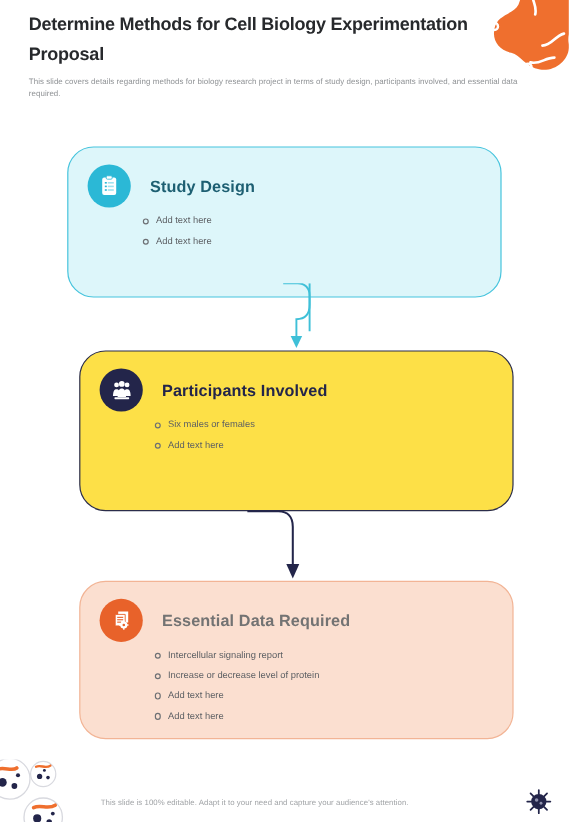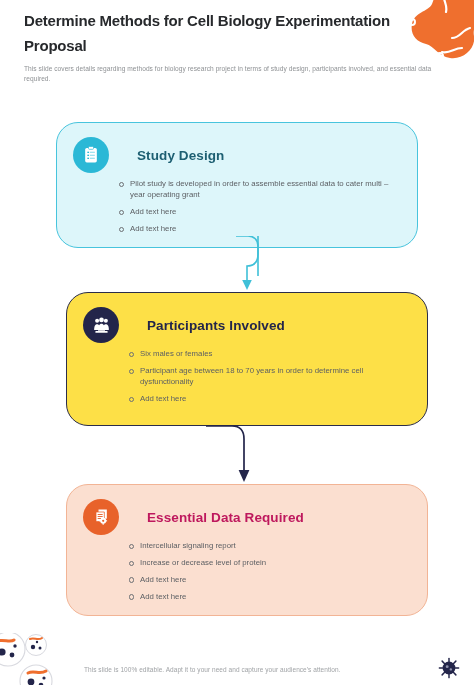--- a/index.html
+++ b/index.html
@@ -77,21 +77,21 @@
     top: 484px;
     width: 362px;
     height: 132px;
     background: #fbdfd0;
     border: 1.4px solid #f2b495;
   }
 
   .card-head {
     display: flex;
     align-items: center;
-    gap: 28px;
+    gap: 16px;
     padding: 14px 0 0 16px;
   }
   .icon-circle {
     width: 36px;
     height: 36px;
     border-radius: 50%;
     flex: 0 0 36px;
     display: flex;
     align-items: center;
     justify-content: center;
@@ -100,21 +100,21 @@
   .ic-2 { background: #23254a; }
   .ic-3 { background: #e8622a; }
 
   .card-title {
     font-size: 13.5px;
     font-weight: bold;
     letter-spacing: 0.1px;
   }
   .ct-1 { color: #1d5f72; }
   .ct-2 { color: #23254a; }
-  .ct-3 { color: #be185d; text-align: right; }
+  .ct-3 { color: #737373; text-align: right; }
 
   .bullets {
     margin: 5px 0 0 0;
     padding: 0 14px 0 62px;
     list-style: none;
   }
   .bullets li {
     position: relative;
     font-size: 7.8px;
     line-height: 11.4px;
@@ -198,21 +198,20 @@
         <rect x="10.6" y="8" width="6" height="1.6" fill="#9fe2ef"></rect>
         <rect x="7.6" y="11.6" width="2" height="1.6" fill="#2bb8d6"></rect>
         <rect x="10.6" y="11.6" width="6" height="1.6" fill="#9fe2ef"></rect>
         <rect x="7.6" y="15.2" width="2" height="1.6" fill="#2bb8d6"></rect>
         <rect x="10.6" y="15.2" width="6" height="1.6" fill="#9fe2ef"></rect>
       </svg>
     </div>
     <div class="card-title ct-1">Study Design</div>
   </div>
   <ul class="bullets">
-    <li>Pilot study is developed in order to assemble essential data to cater multi – year operating grant</li>
     <li>Add text here</li>
     <li>Add  text here</li>
   </ul>
 </div>
 
 <svg class="arrow arrow-1" viewBox="0 0 60 58">
   <path d="M4 0 L4 30 C4 36 8 40 14 40 L26 40" stroke="#3fc0d8" stroke-width="1.6" fill="none" transform="rotate(180 15 20)"></path>
   <path d="M26 0 L26 18 C26 26 22 30 15 30 L15 44" stroke="#3fc0d8" stroke-width="1.6" fill="none"></path>
   <path d="M15 54 L10.2 44 L19.8 44 Z" fill="#3fc0d8"></path>
 </svg>
@@ -227,21 +226,20 @@
         <path d="M13.6 17.2 C13.6 12.4 15 10.6 17 10.6 C19 10.6 20.4 12.4 20.4 17.2 Z" fill="#ffffff"></path>
         <circle cx="12" cy="5.6" r="2.7" fill="#ffffff"></circle>
         <path d="M8 18 C8 12.4 9.6 10 12 10 C14.4 10 16 12.4 16 18 Z" fill="#ffffff"></path>
         <rect x="5" y="18.4" width="14" height="1.8" rx="0.6" fill="#ffffff"></rect>
       </svg>
     </div>
     <div class="card-title ct-2">Participants  Involved</div>
   </div>
   <ul class="bullets">
     <li>Six males or females</li>
-    <li>Participant age between 18 to 70 years in order to determine cell dysfunctionality</li>
     <li>Add text here</li>
   </ul>
 </div>
 
 <svg class="arrow arrow-2" viewBox="0 0 66 62">
   <path d="M0 2 L26 2 C34 2 38 7 38 15 L38 46" stroke="#23254a" stroke-width="1.7" fill="none"></path>
   <path d="M38 58 L32.6 46 L43.4 46 Z" fill="#23254a"></path>
 </svg>
 
 <div class="card card-3">

